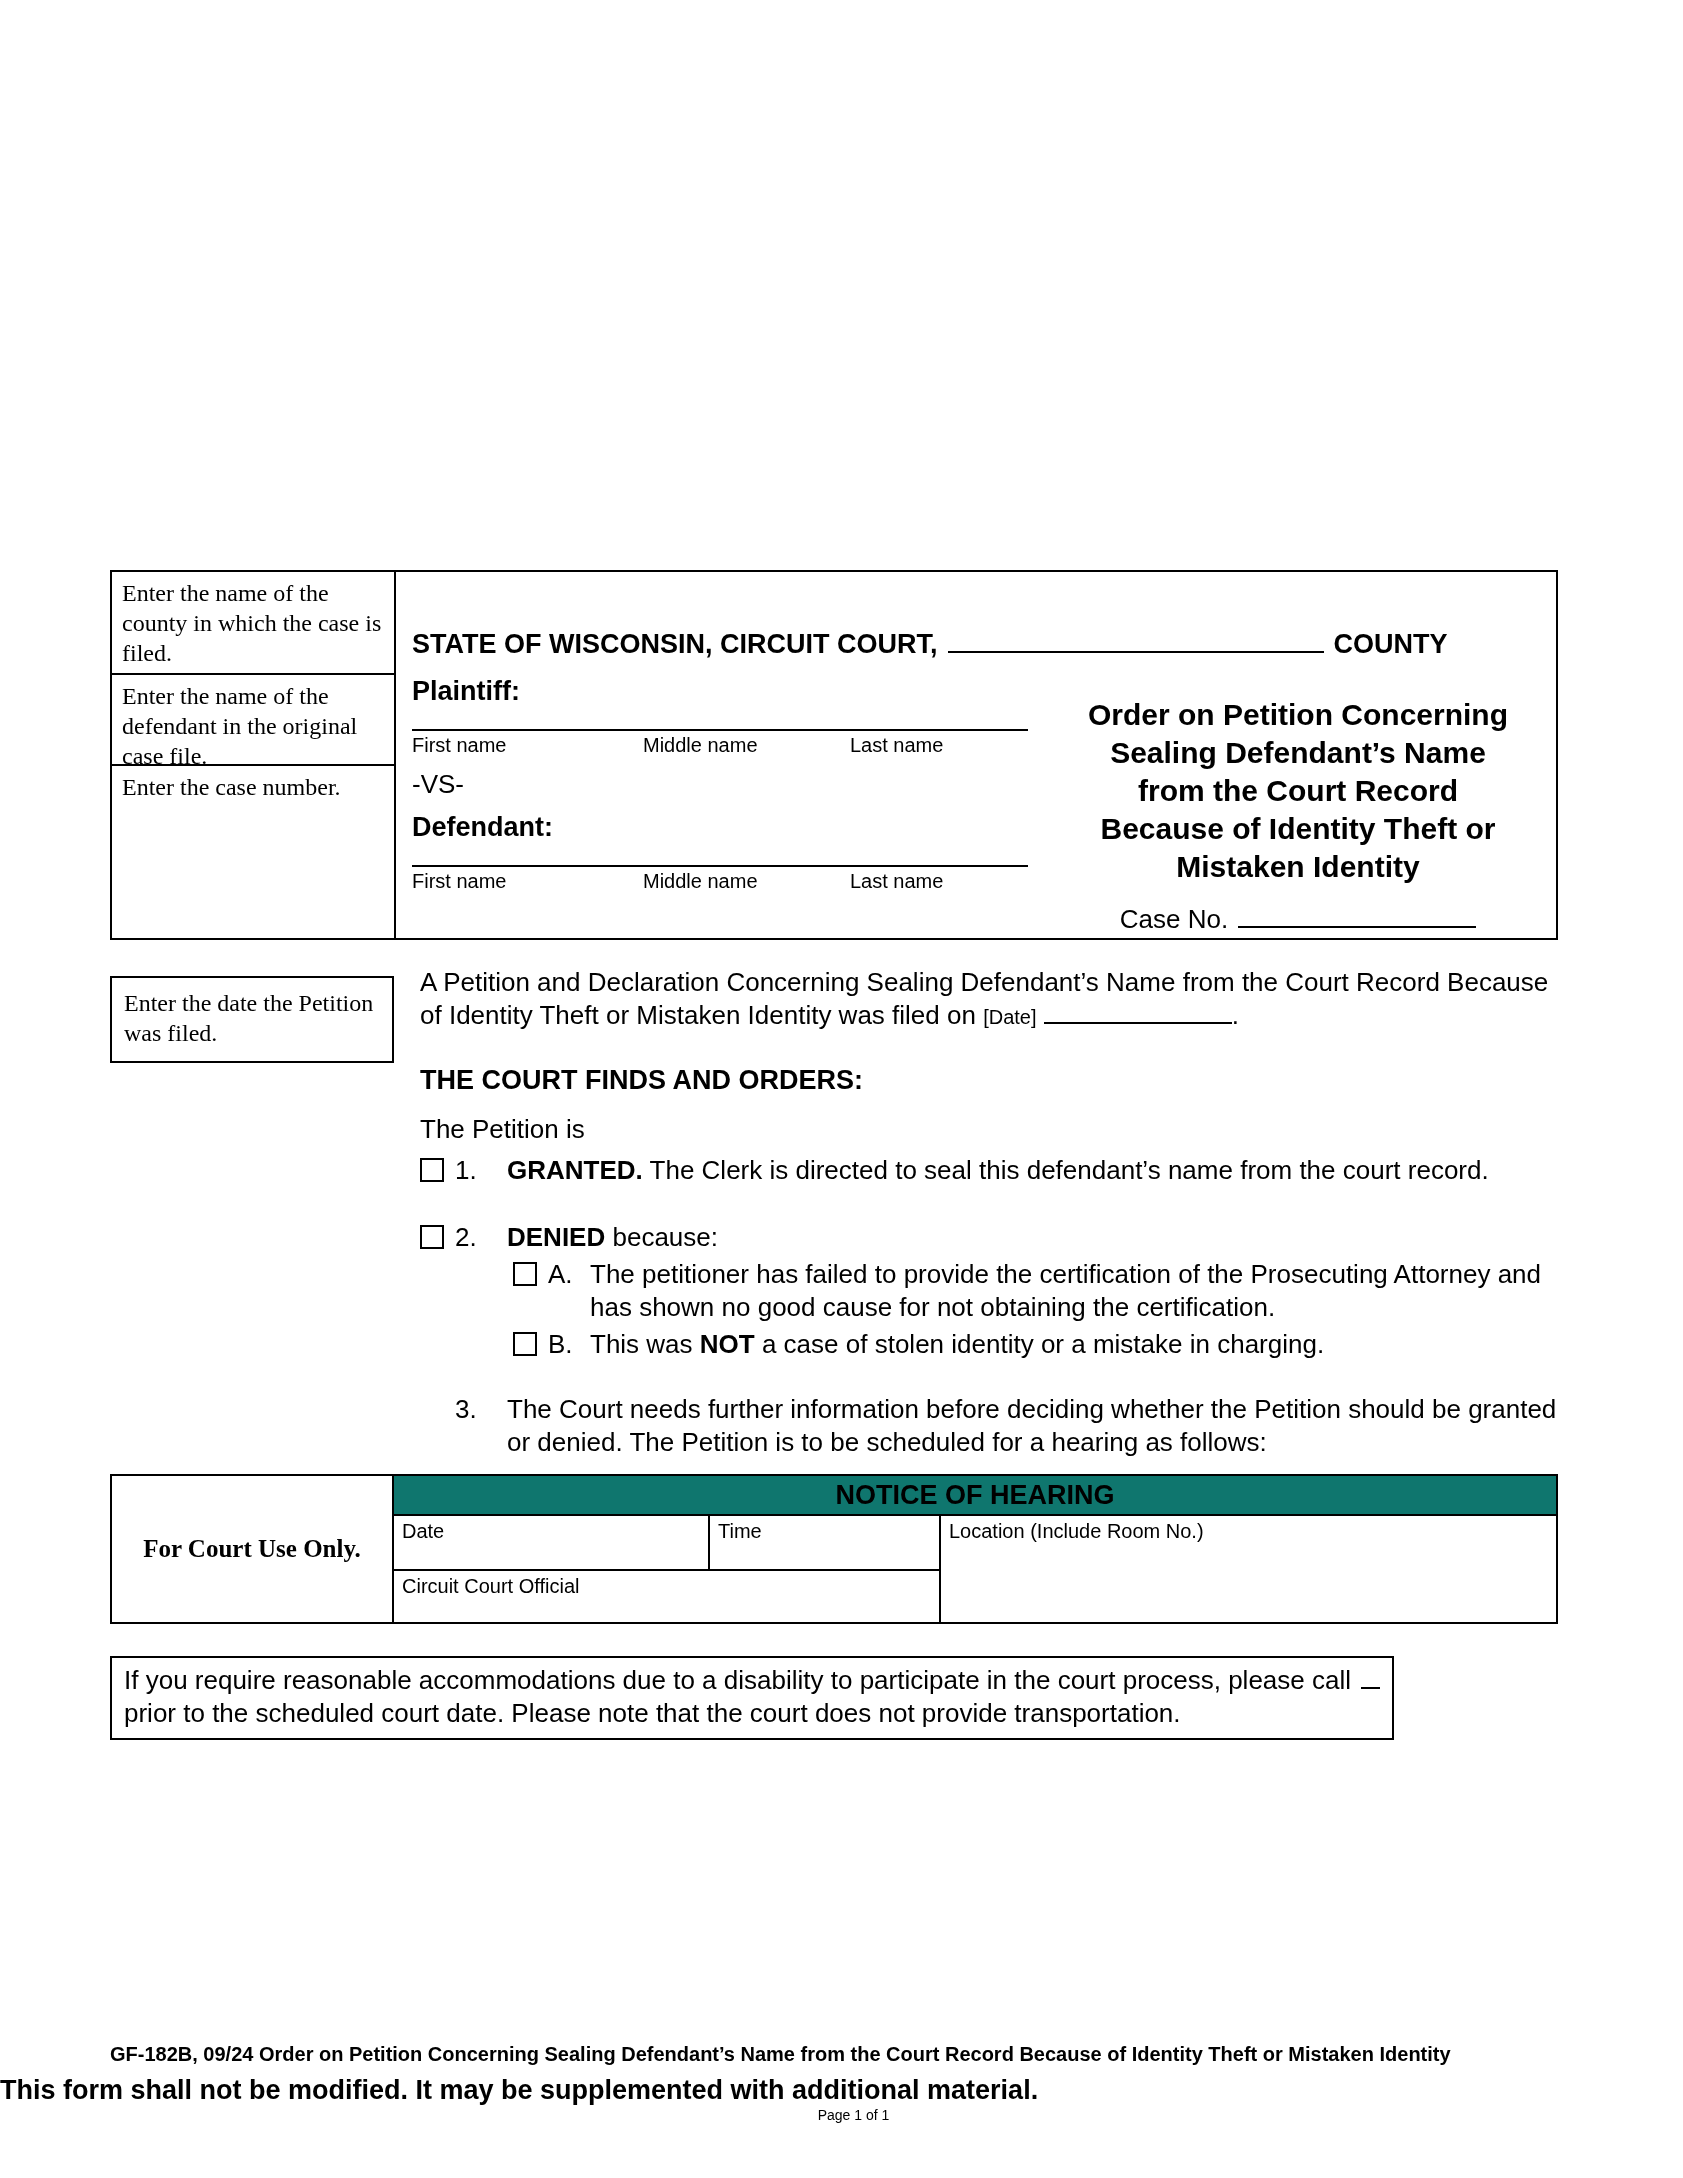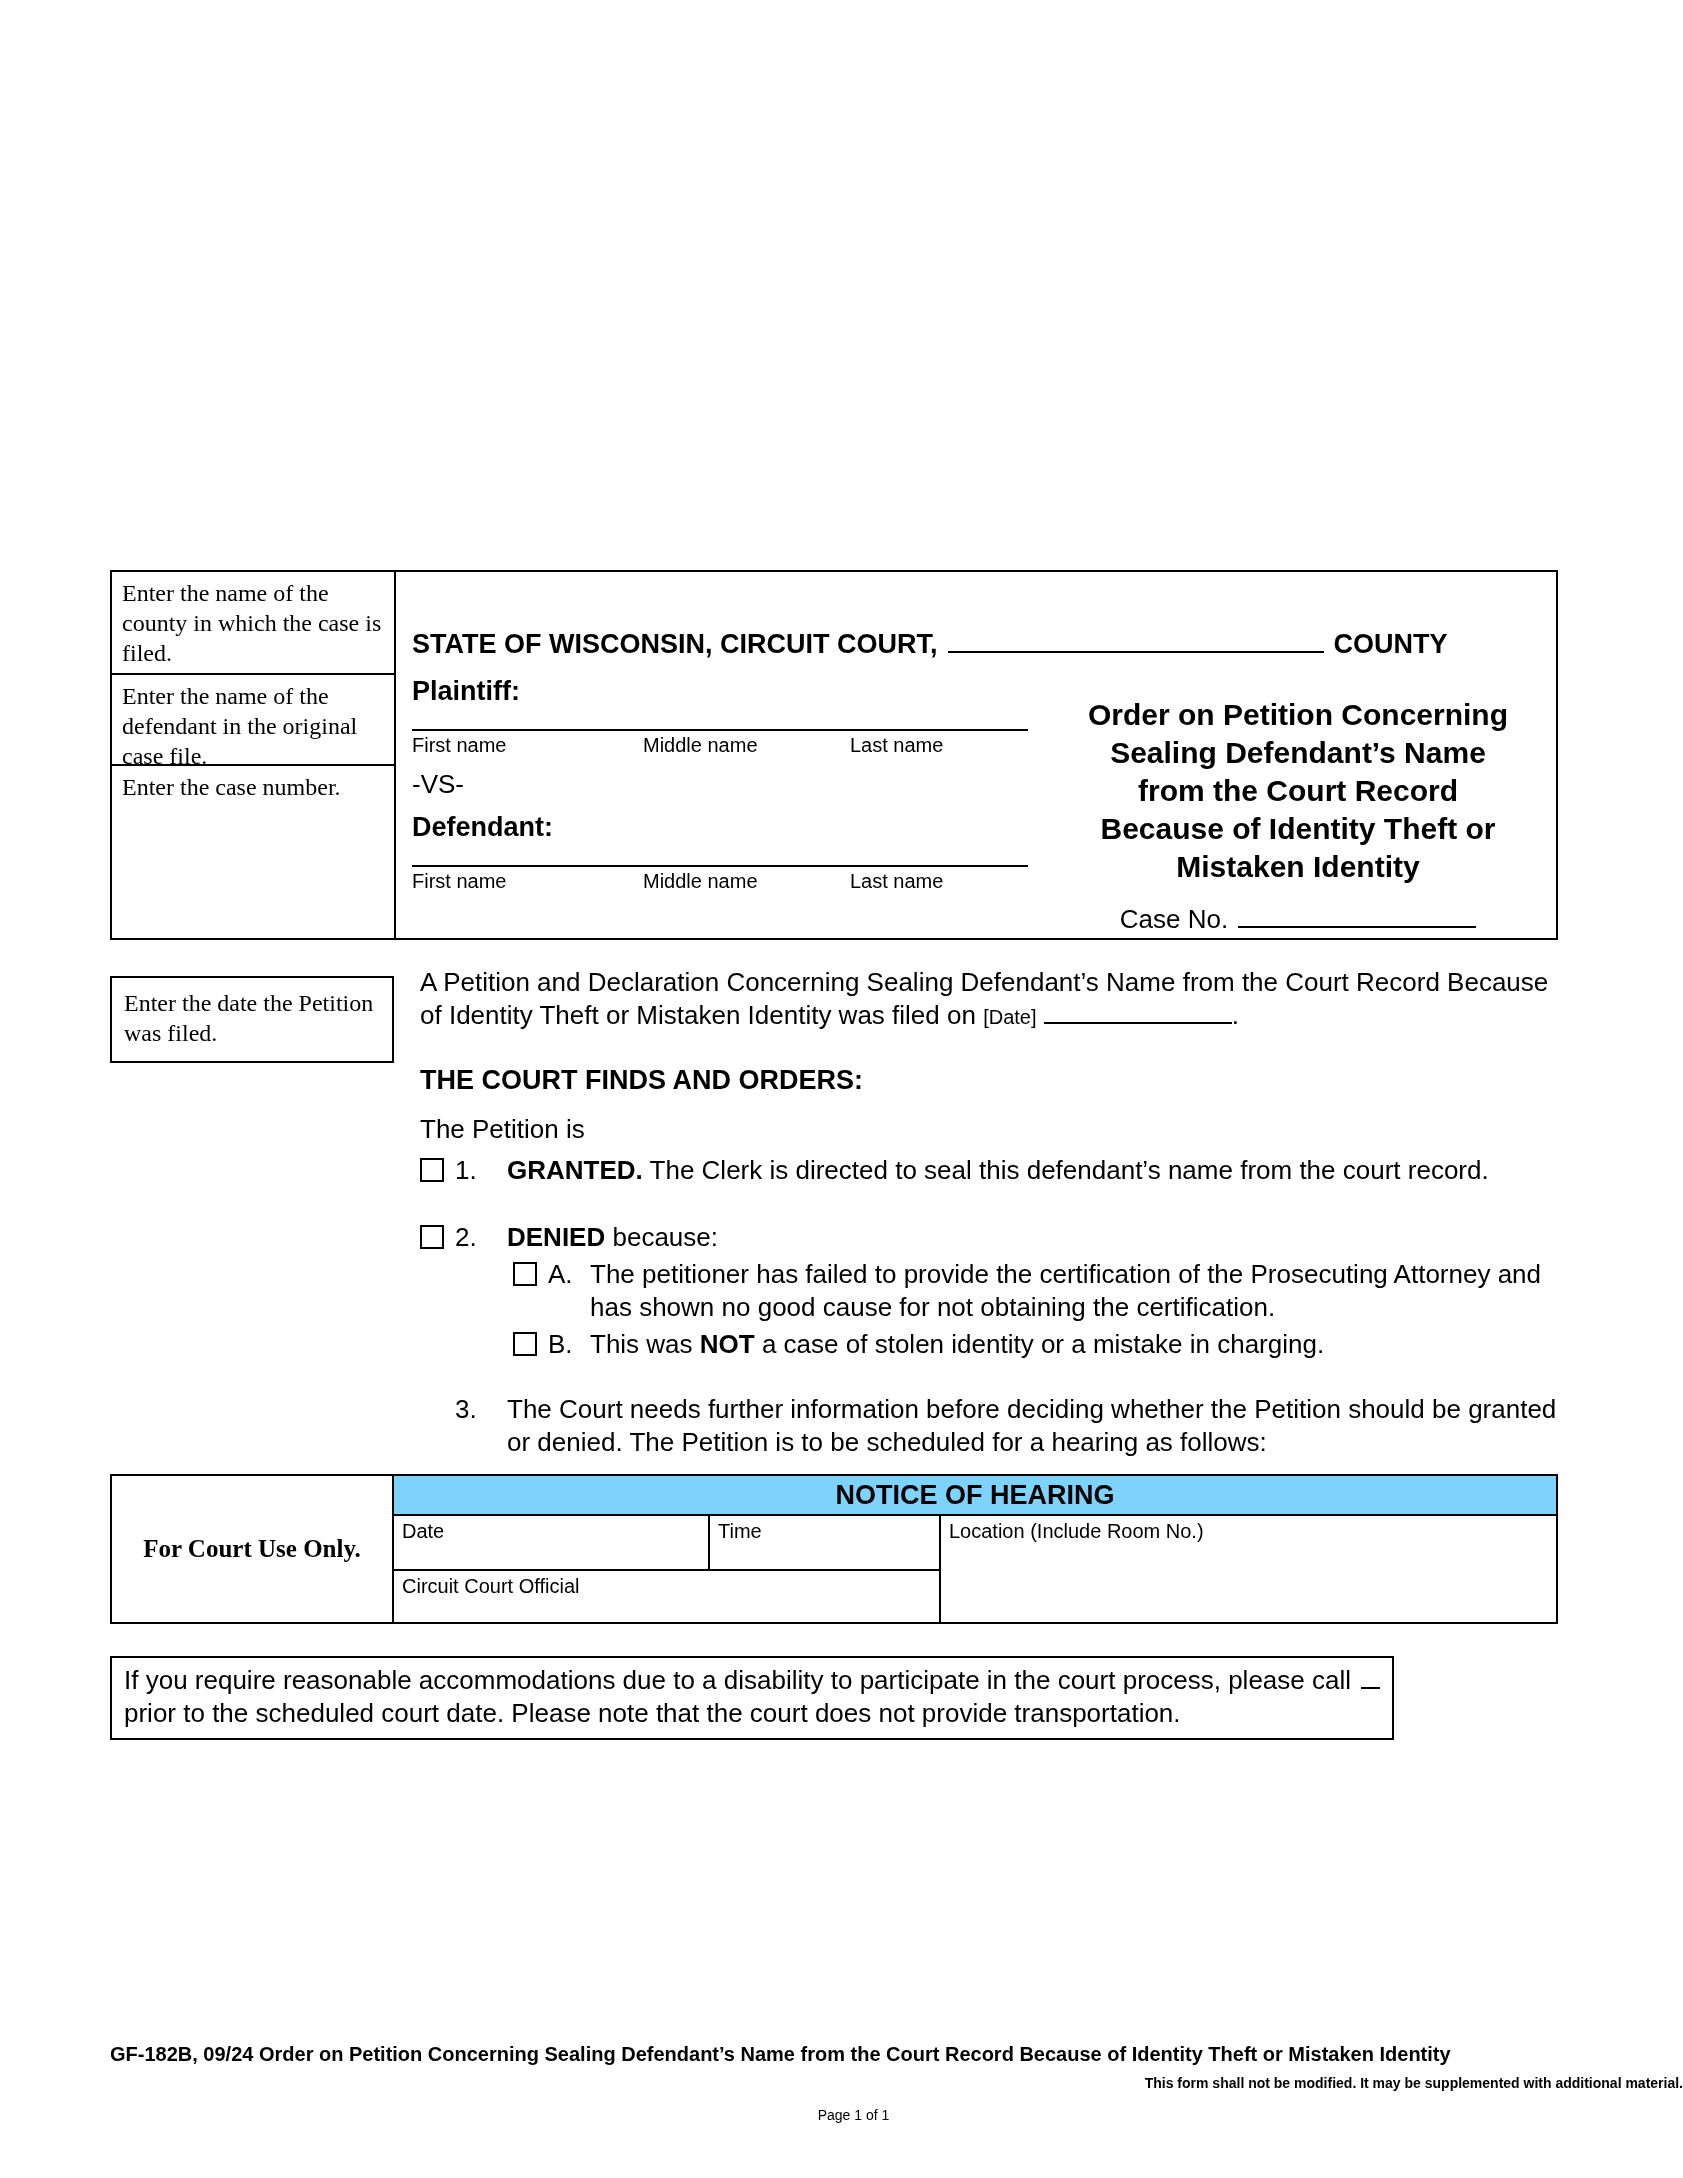--- a/index.html
+++ b/index.html
@@ -96,21 +96,21 @@
   }
   .court-use {
     grid-column:1; grid-row:1/4;
     border-right:2px solid #000;
     display:flex; align-items:center; justify-content:center;
     font-family:"Liberation Serif","DejaVu Serif",serif;
     font-weight:bold; font-size:25px;
   }
   .notice-head {
     grid-column:2/5; grid-row:1;
-    background:#7dd3fc;
+    background:#0f766e;
     border-bottom:2px solid #000;
     display:flex; align-items:center; justify-content:center;
     font-weight:bold; font-size:27px;
   }
   .h-cell { font-size:20px; padding:4px 8px; }
   .cell-date { grid-column:2; grid-row:2; border-right:2px solid #000; border-bottom:2px solid #000; }
   .cell-time { grid-column:3; grid-row:2; border-right:2px solid #000; border-bottom:2px solid #000; }
   .cell-loc  { grid-column:4; grid-row:2/4; }
   .cell-official { grid-column:2/4; grid-row:3; border-right:2px solid #000; }
 
@@ -121,21 +121,21 @@
     border:2px solid #000;
     padding:6px 12px 8px 12px;
     font-size:26px; line-height:33px;
   }
   .accom-line1 { display:flex; align-items:baseline; }
   .accom-line1 .t { white-space:nowrap; }
   .accom-blank { flex:1; max-width:233px; height:24px; border-bottom:2px solid #000; margin-left:10px; }
 
   
   .footer-1 { position:absolute; left:110px; top:2043px; width:1465px; font-weight:bold; font-size:20px; }
-  .footer-2 { position:absolute; left:0; top:2075px; width:100%; text-align:right; font-weight:bold; font-size:14px; }
+  .footer-2 { position:absolute; left:0; top:2075px; width:100%; text-align:left; font-weight:bold; font-size:27px; }
   .footer-3 { position:absolute; left:12px; top:2107px; width:100%; text-align:center; font-size:14px; }
 </style>
 </head>
 <body>
 
 <div class="page">
 
   <div class="caption-box">
     <div class="margin-col">
       <div class="m-cell m-county">Enter the name of the county in which the case is filed.</div>

